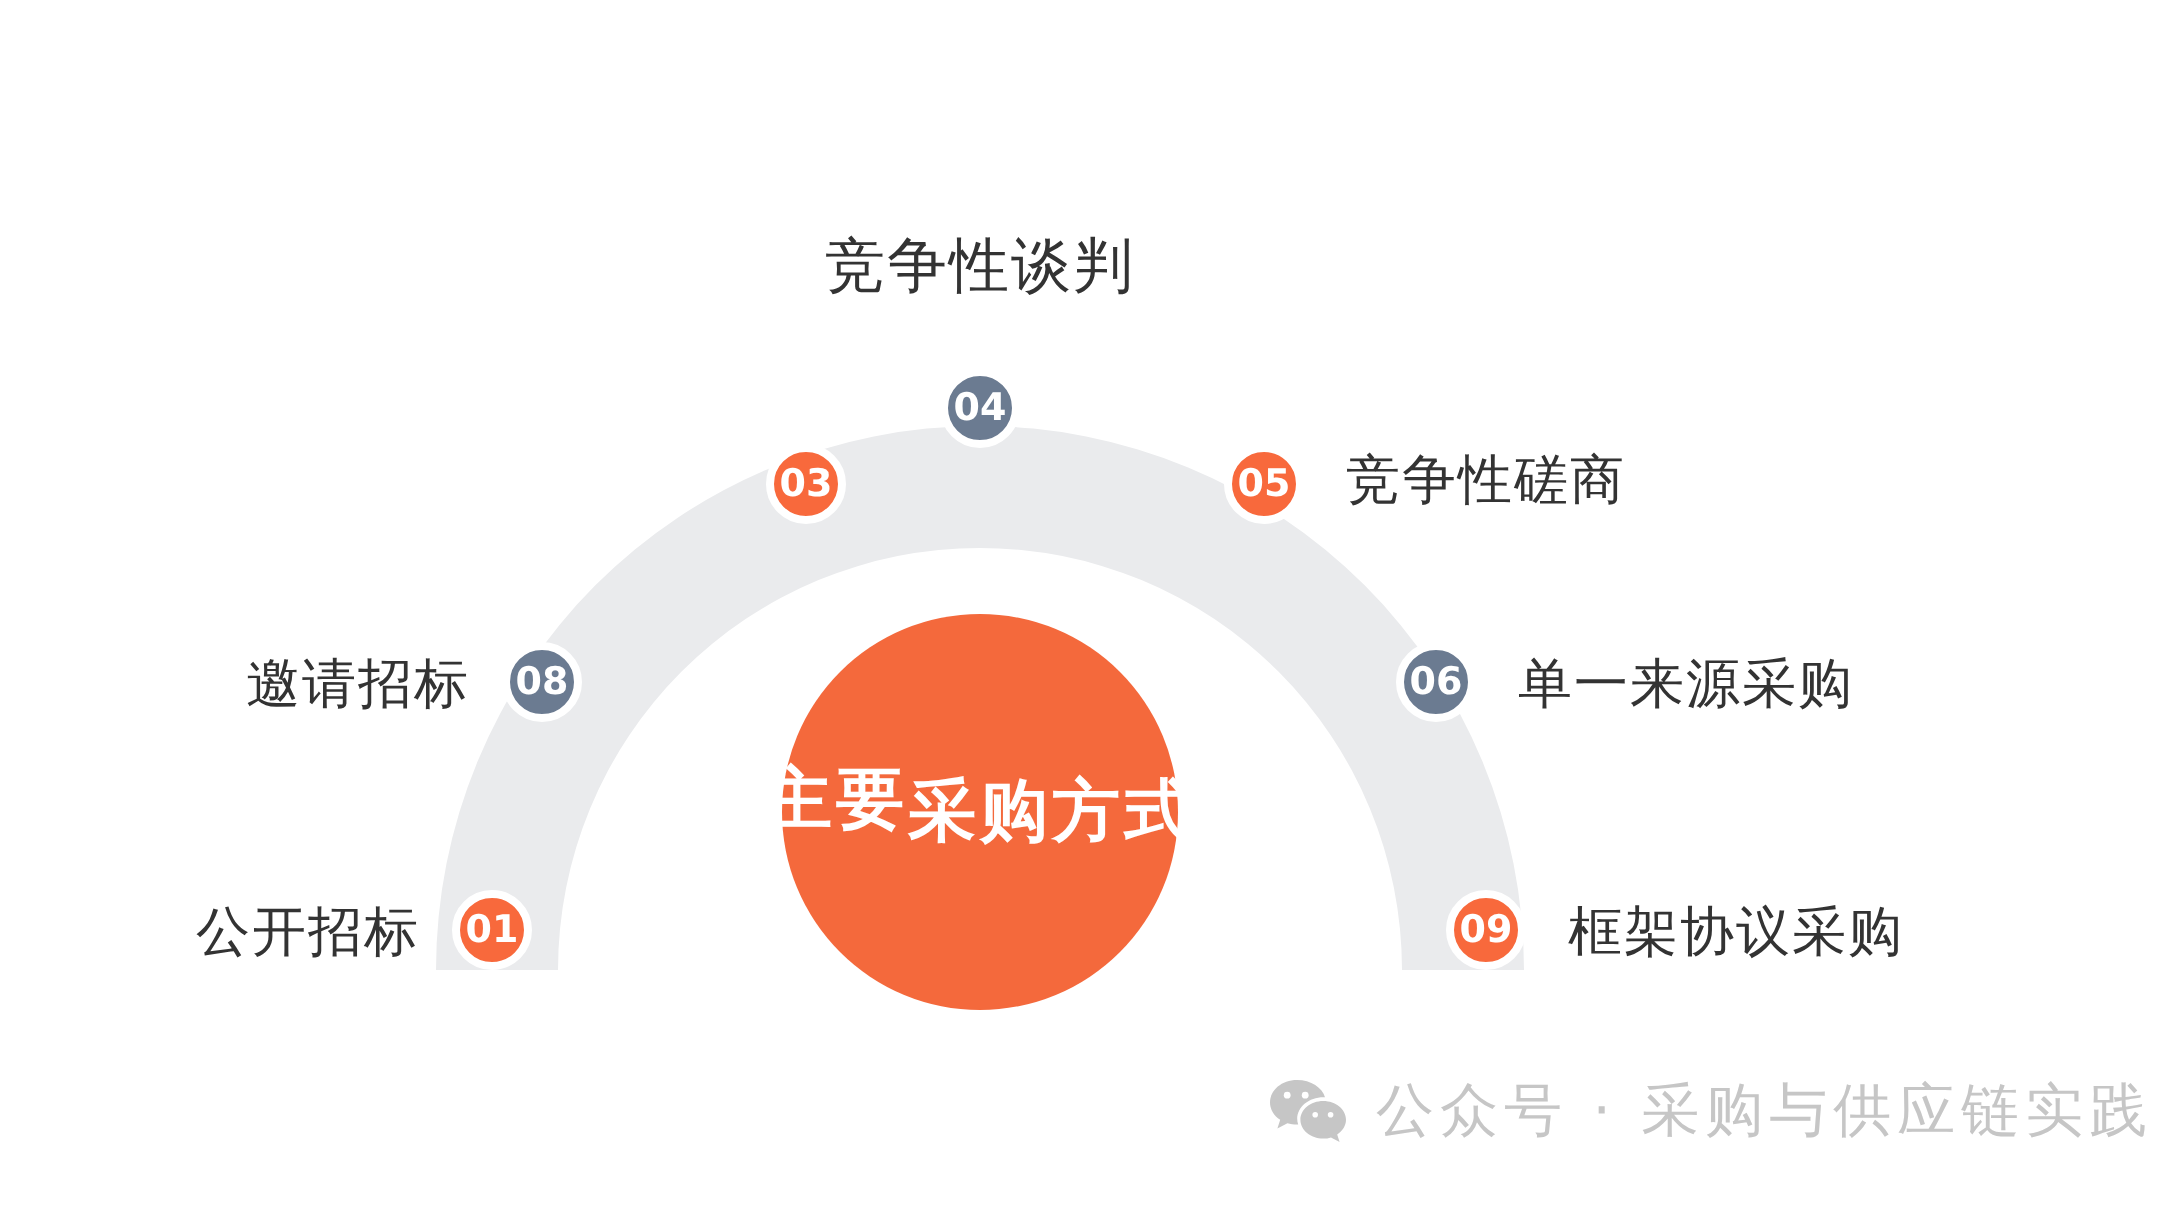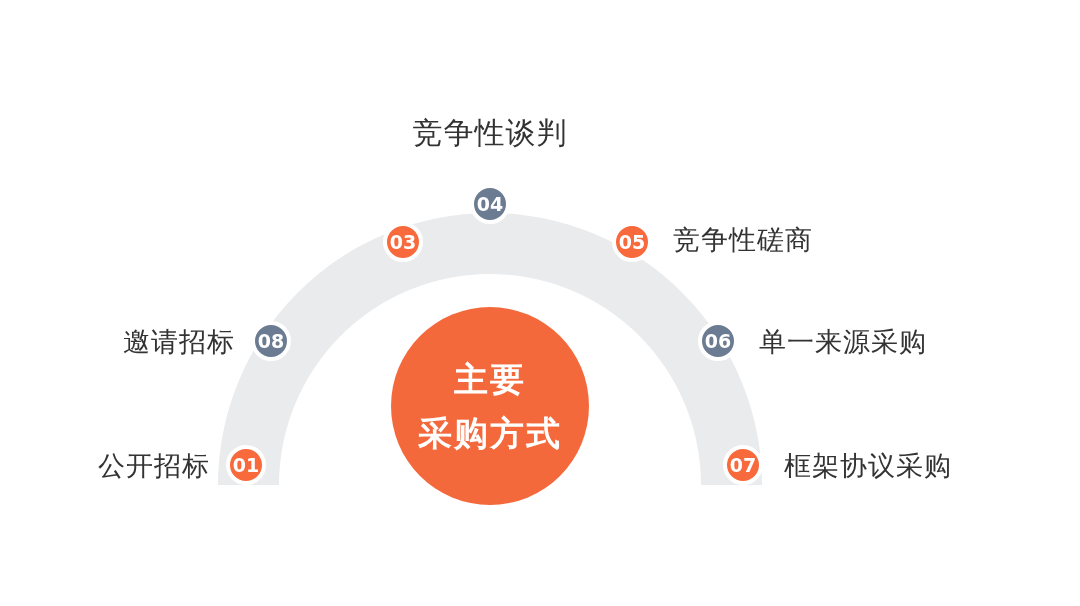--- a/index.html
+++ b/index.html
@@ -32,21 +32,21 @@
   
   #center-circle {
     position: absolute;
     left: 391px;
     top: 307px;
     width: 198px;
     height: 198px;
     border-radius: 50%;
     background: #F4693C;
     display: flex;
-    flex-direction: column;
+    flex-direction: row;
     align-items: center;
     justify-content: center;
     box-sizing: border-box;
   }
   #center-circle .cc-line {
     color: #ffffff;
     font-weight: bold;
     letter-spacing: 2px;
     line-height: 1.25;
     text-align: center;
@@ -128,17 +128,32 @@
 
   <div class="step-label center-align" style="left:345px; top:113px; width:290px; font-size:30px;">竞争性谈判</div>
   <div class="badge slate" style="left:470px; top:184px;">04</div>
 
   <div class="badge orange" style="left:612px; top:222px;">05</div>
   <div class="step-label left-align" style="left:673px; top:222px; width:250px;">竞争性磋商</div>
 
   <div class="badge slate" style="left:698px; top:321px;">06</div>
   <div class="step-label left-align" style="left:759px; top:324px; width:250px;">单一来源采购</div>
 
-  <div class="badge orange" style="left:723px; top:445px;">07</div>
+  <div class="badge orange" style="left:723px; top:445px;">09</div>
   <div class="step-label left-align" style="left:784px; top:448px; width:250px;">框架协议采购</div>
 
+  <div id="watermark">
+    <span>
+      <svg width="40" height="34" viewBox="0 0 40 34" xmlns="http://www.w3.org/2000/svg" aria-hidden="true">
+        <g fill="#c6c6c6">
+          <path d="M14.5 1C6.9 1 1 6.1 1 12.2c0 3.5 2 6.6 5.1 8.7l-1.4 4.3 5-2.6c1.5.4 3.1.7 4.8.7h.6c-.3-.9-.5-1.9-.5-2.9 0-6 5.9-10.8 13.1-10.8h.8C27.2 4.9 21.5 1 14.5 1z"></path>
+          <circle cx="9.6" cy="8.6" r="1.7" fill="#ffffff"></circle>
+          <circle cx="18.6" cy="8.6" r="1.7" fill="#ffffff"></circle>
+          <path d="M39 20.9c0-5.2-5.1-9.4-11.4-9.4S16.2 15.7 16.2 20.9c0 5.2 5.1 9.4 11.4 9.4 1.4 0 2.7-.2 3.9-.6l4.3 2.3-1.2-3.7c2.7-1.8 4.4-4.5 4.4-7.4z"></path>
+          <circle cx="23.6" cy="18.4" r="1.4" fill="#ffffff"></circle>
+          <circle cx="31.3" cy="18.4" r="1.4" fill="#ffffff"></circle>
+        </g>
+      </svg>
+    </span>
+    <span>公众号 · 采购与供应链实践</span>
+  </div>
 
 </div>
 
 </body></html>

